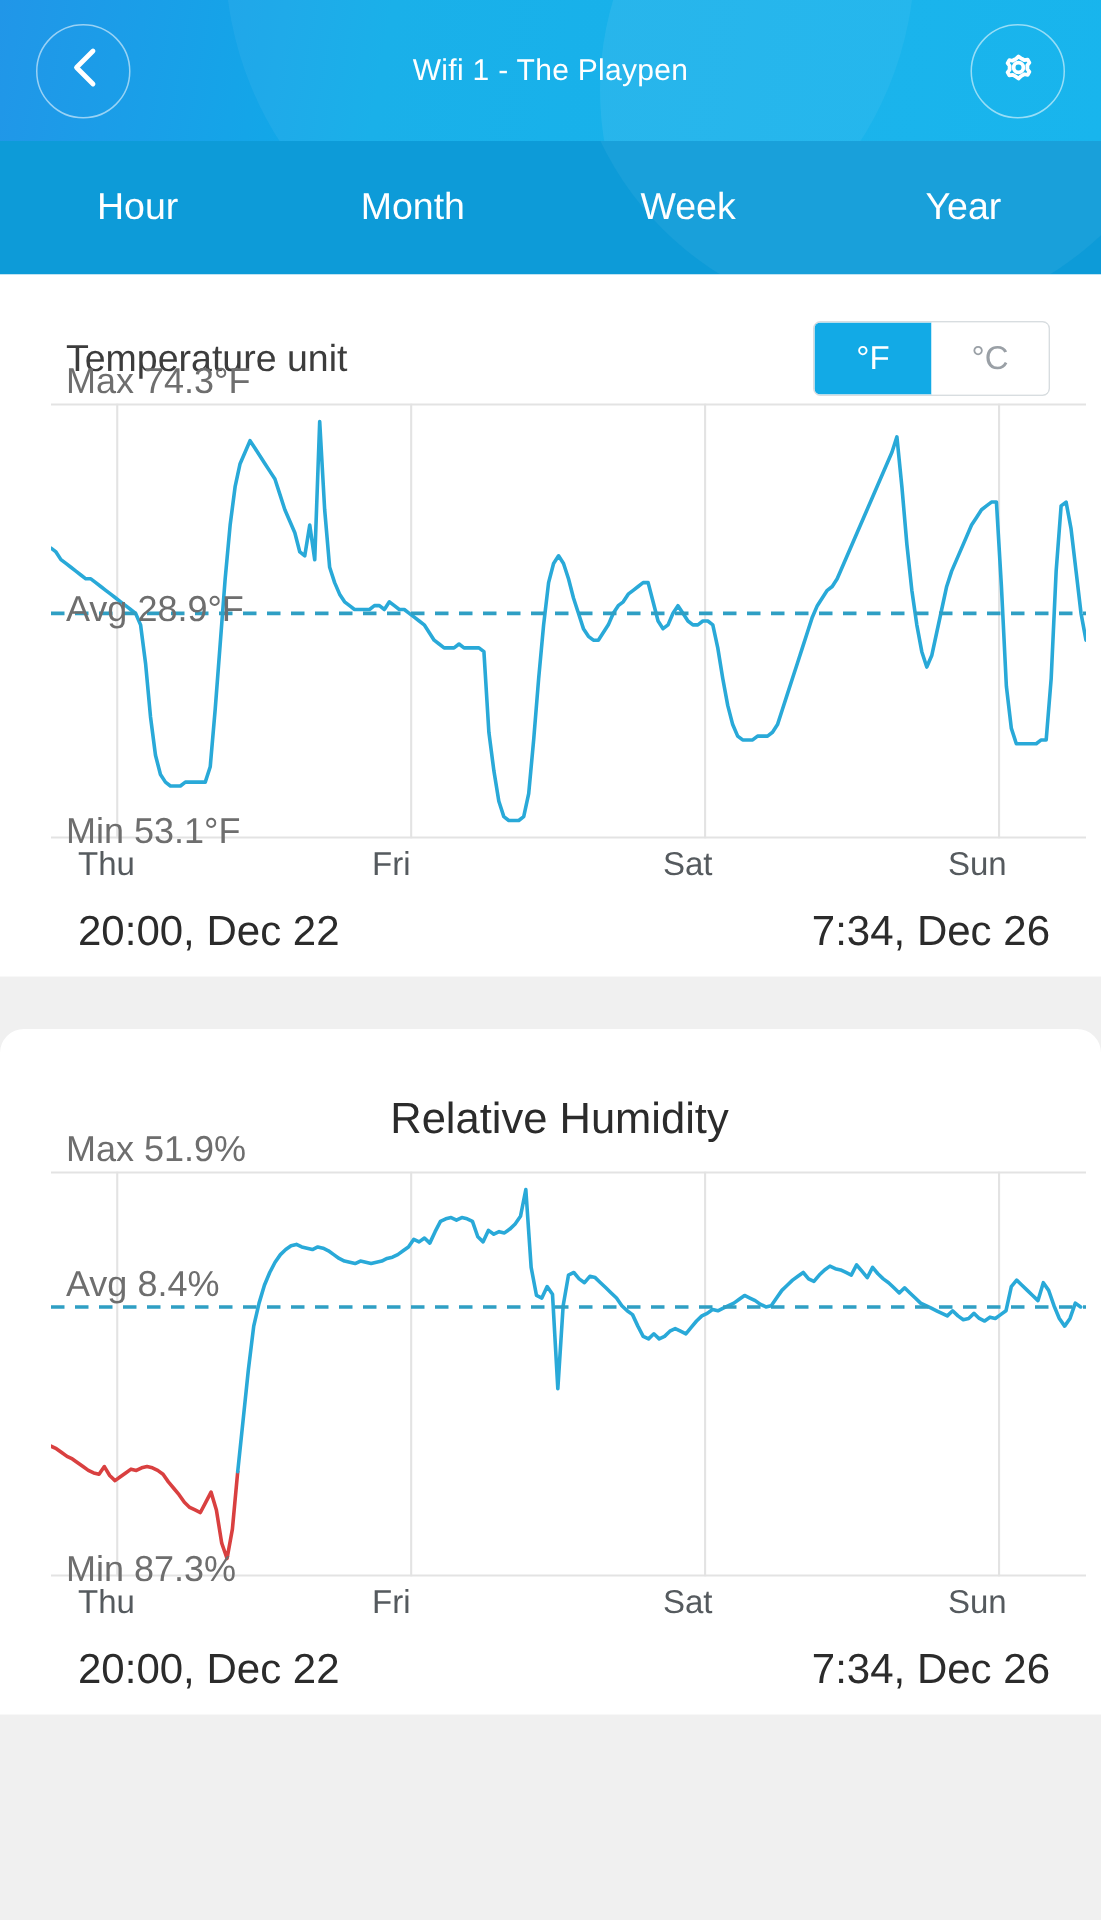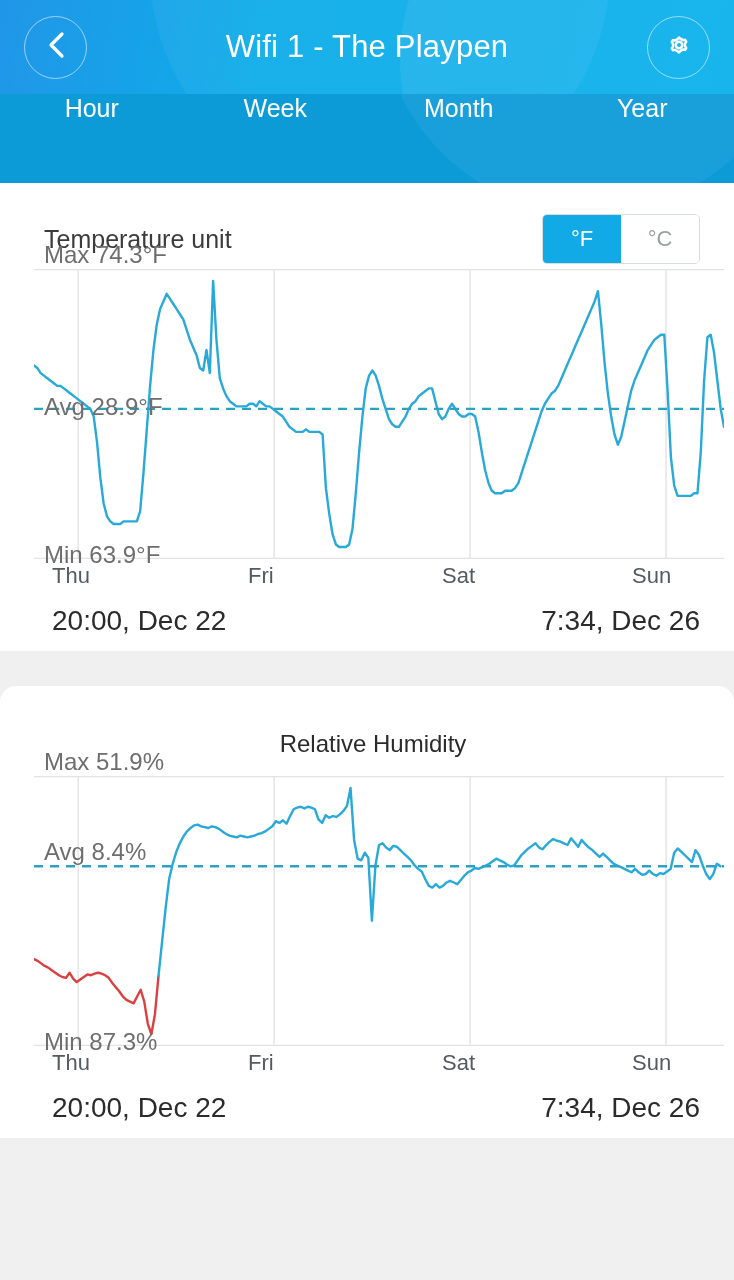--- a/index.html
+++ b/index.html
@@ -33,30 +33,30 @@
   .circle-btn {
     width: 63px; height: 63px; border-radius: 50%;
     border: 1.6px solid rgba(255,255,255,0.55);
     display: flex; align-items: center; justify-content: center;
     flex: 0 0 auto; position: relative; z-index: 3;
   }
   .circle-btn.back { margin-left: 24px; }
   .circle-btn.gear { margin-right: 24px; }
   .header-title {
     flex: 1 1 auto; text-align: center;
-    color: #ffffff; font-size: 31px; letter-spacing: .2px;
+    color: #ffffff; font-size: 20px; letter-spacing: .2px;
     position: relative; z-index: 3;
     white-space: nowrap;
   }
 
   
   .tabs {
     height: 89px;
     background: #0d9bd8;
-    display: flex; 
+    display: flex; align-items: center;
     position: relative; overflow: hidden;
   }
   .tabs-glow {
     position: absolute; left: 380px; top: -300px;
     width: 420px; height: 420px; border-radius: 50%;
     background: rgba(255,255,255,0.05);
   }
   .tab {
     flex: 1 1 0; text-align: center;
     color: #ffffff; font-size: 25px;
@@ -85,21 +85,21 @@
   }
   .unit-seg {
     flex: 1 1 0; display: flex; align-items: center; justify-content: center;
     font-size: 22px; color: #9aa0a6; background: #ffffff;
   }
   .unit-seg.active { background: #12aae6; color: #ffffff; }
 
   
   .chart-block { position: relative; padding: 0 22px 0 34px; }
   .chart-title {
-    text-align: center; font-size: 24px; color: #2b2b2b;
+    text-align: center; font-size: 29px; color: #2b2b2b;
     padding-top: 44px; padding-bottom: 18px;
   }
   .chart-area {
     position: relative;
     width: 690px; margin: 0 auto;
   }
   .chart-svg { display: block; width: 690px; }
   .stat-label {
     position: absolute; left: 10px;
     font-size: 24px; color: #6e6e6e;
@@ -152,22 +152,22 @@
           <path fill="none" stroke="#ffffff" stroke-width="2" stroke-linejoin="round" d="M12 3.2l1.5 1.1a7 7 0 0 1 1.6.9l1.8-.3.9 1.6-1.1 1.5a7 7 0 0 1 0 1.9l1.1 1.5-.9 1.6-1.8-.3a7 7 0 0 1-1.6.9L12 15.0l-1.5-1.1a7 7 0 0 1-1.6-.9l-1.8.3-.9-1.6 1.1-1.5a7 7 0 0 1 0-1.9L6.2 6.8l.9-1.6 1.8.3a7 7 0 0 1 1.6-.9z" transform="translate(0 2.9) scale(1.0)"></path>
           <circle cx="12" cy="12" r="2.6" fill="none" stroke="#ffffff" stroke-width="2"></circle>
         </svg>
       </span>
     </div>
   </div>
 
   <div class="tabs">
     <div class="tabs-glow"></div>
     <div class="tab">Hour</div>
+    <div class="tab">Month</div>
     <div class="tab">Week</div>
-    <div class="tab">Month</div>
     <div class="tab">Year</div>
   </div>
 
   <div class="card">
 
     <div class="unit-row">
       <div class="unit-label">Temperature unit</div>
       <div class="unit-toggle">
         <div class="unit-seg active">°F</div>
         <div class="unit-seg">°C</div>
@@ -182,21 +182,21 @@
             <line x1="44.160000000000004" y1="0" x2="44.160000000000004" y2="290" stroke="#e3e3e3" stroke-width="1.4"></line>
             <line x1="240.11999999999998" y1="0" x2="240.11999999999998" y2="290" stroke="#e3e3e3" stroke-width="1.4"></line>
             <line x1="436.08" y1="0" x2="436.08" y2="290" stroke="#e3e3e3" stroke-width="1.4"></line>
             <line x1="632.0400000000001" y1="0" x2="632.0400000000001" y2="290" stroke="#e3e3e3" stroke-width="1.4"></line>
             <path d="M0.00 96.40L3.32 98.96L6.63 104.08L9.95 106.63L13.27 109.19L16.59 111.75L19.90 114.31L23.22 116.87L26.54 116.87L29.86 119.42L33.17 121.98L36.49 124.54L39.81 127.10L43.13 129.65L46.44 132.21L49.76 134.77L53.08 137.33L56.39 139.88L59.71 147.56L63.03 173.13L66.35 208.94L69.66 234.52L72.98 247.31L76.30 252.42L79.62 254.98L82.93 254.98L86.25 254.98L89.57 252.42L92.88 252.42L96.20 252.42L99.52 252.42L102.84 252.42L106.15 242.19L109.47 203.83L112.79 160.35L116.11 116.87L119.42 81.06L122.74 55.48L126.06 40.13L129.38 32.46L132.69 24.79L136.01 29.90L139.33 35.02L142.64 40.13L145.96 45.25L149.28 50.37L152.60 60.60L155.91 70.83L159.23 78.50L162.55 86.17L165.87 98.96L169.18 101.52L172.50 81.06L175.82 104.08L179.13 12.00L182.45 70.83L185.77 109.19L189.09 119.42L192.40 127.10L195.72 132.21L199.04 134.77L202.36 137.33L205.67 137.33L208.99 137.33L212.31 137.33L215.63 134.77L218.94 134.77L222.26 137.33L225.58 132.21L228.89 134.77L232.21 137.33L235.53 137.33L238.85 139.88L242.16 142.44L245.48 145.00L248.80 147.56L252.12 152.67L255.43 157.79L258.75 160.35L262.07 162.90L265.38 162.90L268.70 162.90L272.02 160.35L275.34 162.90L278.65 162.90L281.97 162.90L285.29 162.90L288.61 165.46L291.92 219.17L295.24 244.75L298.56 265.21L301.88 275.44L305.19 278.00L308.51 278.00L311.83 278.00L315.14 275.44L318.46 260.10L321.78 224.29L325.10 183.37L328.41 147.56L331.73 119.42L335.05 106.63L338.37 101.52L341.68 106.63L345.00 116.87L348.32 129.65L351.63 139.88L354.95 150.12L358.27 155.23L361.59 157.79L364.90 157.79L368.22 152.67L371.54 147.56L374.86 139.88L378.17 134.77L381.49 132.21L384.81 127.10L388.13 124.54L391.44 121.98L394.76 119.42L398.08 119.42L401.39 132.21L404.71 145.00L408.03 150.12L411.35 147.56L414.66 139.88L417.98 134.77L421.30 139.88L424.62 145.00L427.93 147.56L431.25 147.56L434.57 145.00L437.88 145.00L441.20 147.56L444.52 162.90L447.84 183.37L451.15 201.27L454.47 214.06L457.79 221.73L461.11 224.29L464.42 224.29L467.74 224.29L471.06 221.73L474.38 221.73L477.69 221.73L481.01 219.17L484.33 214.06L487.64 203.83L490.96 193.60L494.28 183.37L497.60 173.13L500.91 162.90L504.23 152.67L507.55 142.44L510.87 134.77L514.18 129.65L517.50 124.54L520.82 121.98L524.13 116.87L527.45 109.19L530.77 101.52L534.09 93.85L537.40 86.17L540.72 78.50L544.04 70.83L547.36 63.15L550.67 55.48L553.99 47.81L557.31 40.13L560.63 32.46L563.94 22.23L567.26 55.48L570.58 93.85L573.89 124.54L577.21 147.56L580.53 165.46L583.85 175.69L587.16 168.02L590.48 152.67L593.80 137.33L597.12 121.98L600.43 111.75L603.75 104.08L607.07 96.40L610.38 88.73L613.70 81.06L617.02 75.94L620.34 70.83L623.65 68.27L626.97 65.71L630.29 65.71L633.61 121.98L636.92 188.48L640.24 216.62L643.56 226.85L646.88 226.85L650.19 226.85L653.51 226.85L656.83 226.85L660.14 224.29L663.46 224.29L666.78 183.37L670.10 111.75L673.41 68.27L676.73 65.71L680.05 83.62L683.37 111.75L686.68 139.88L690.00 157.79" fill="none" stroke="#29a9d8" stroke-width="2.4" stroke-linejoin="round" stroke-linecap="round"></path>
             <line x1="0" y1="139.88461538461542" x2="690" y2="139.88461538461542" stroke="#2f9fc4" stroke-width="2.4" stroke-dasharray="9 7"></line>
           </svg>
 
         <div class="stat-label" style="top:-28px">Max 74.3°F</div>
         <div class="stat-label" style="top:124px">Avg 28.9°F</div>
-        <div class="stat-label" style="top:272px">Min 63.9°F</div>
+        <div class="stat-label" style="top:272px">Min 53.1°F</div>
       </div>
 
       <div class="axis-days">
         <div class="axis-day" style="left:18px">Thu</div>
         <div class="axis-day" style="left:214px">Fri</div>
         <div class="axis-day" style="left:408px">Sat</div>
         <div class="axis-day" style="left:598px">Sun</div>
       </div>
 
       <div class="axis-range">

